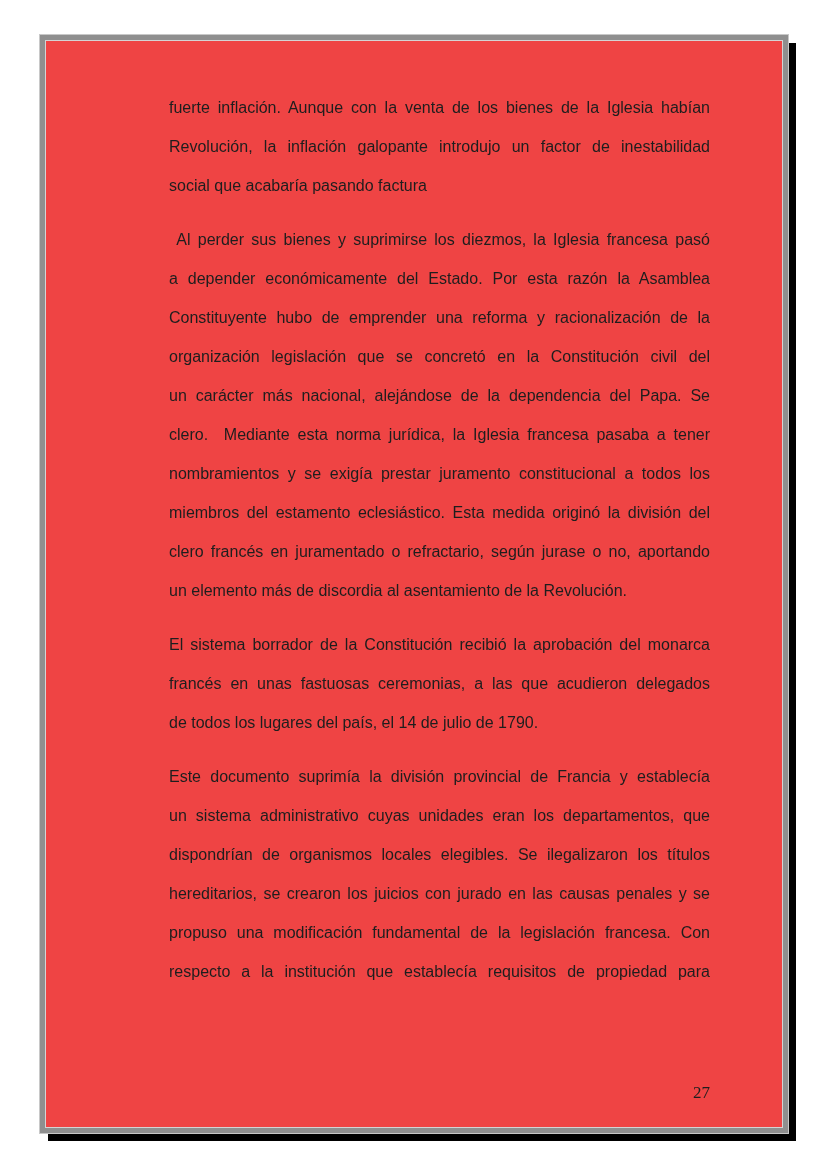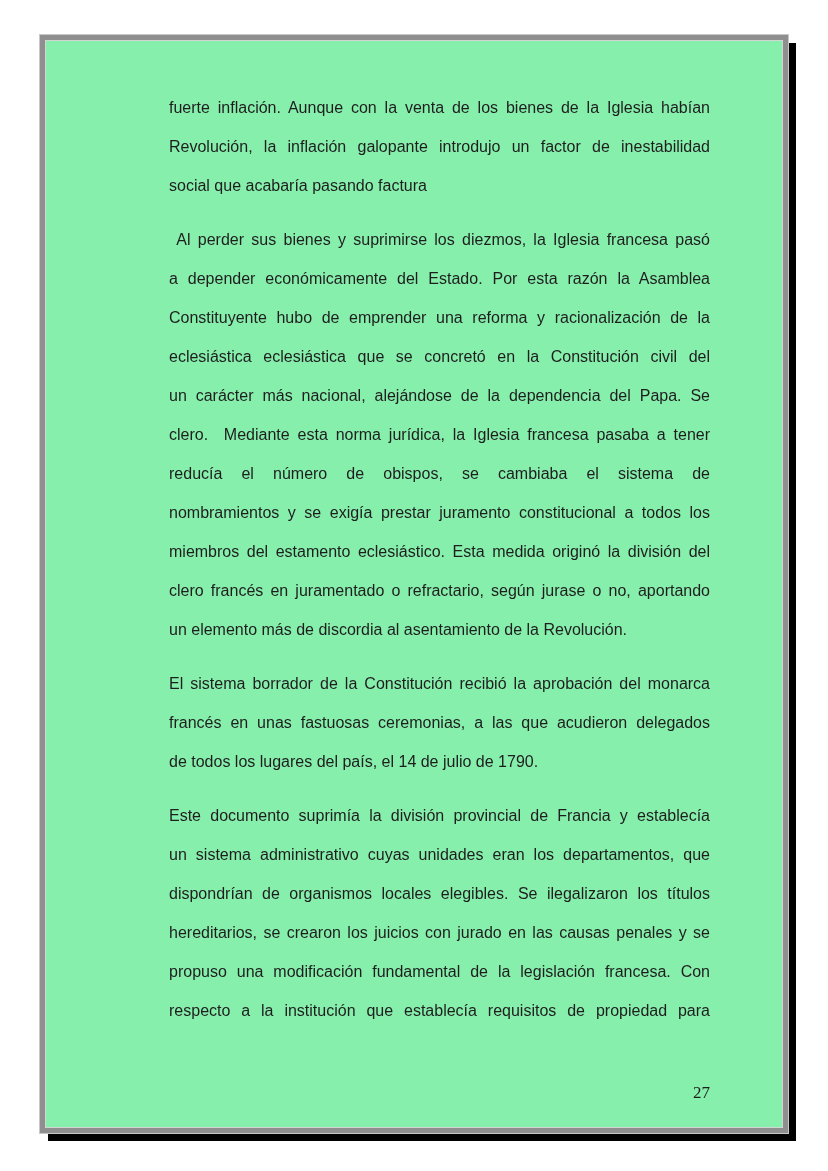--- a/index.html
+++ b/index.html
@@ -15,21 +15,21 @@
     font-family: "Liberation Sans", "DejaVu Sans", sans-serif;
   }
   
   .frame {
     position: absolute;
     left: 40px;
     top: 35px;
     width: 748px;
     height: 1098px;
     box-sizing: border-box;
-    background: #86efac;
+    background: #ef4444;
     border: 5px solid #8f8f8f;
     outline: 1px solid #c8c8c8;
     box-shadow: 8px 8px 0 0 #000000,
                 inset 0 0 0 1px #d4d4d4;
   }
   .frame-inner {
     position: relative;
     width: 100%;
     height: 100%;
   }
@@ -75,24 +75,23 @@
     <div class="text-block">
         <div class="para">
           <div class="line">fuerte inflación. Aunque con la venta de los bienes de la Iglesia habían</div>
           <div class="line">Revolución, la inflación galopante introdujo un factor de inestabilidad</div>
           <div class="line end">social que acabaría pasando factura</div>
         </div>
         <div class="para">
           <div class="line">&nbsp;Al perder sus bienes y suprimirse los diezmos, la Iglesia francesa pasó</div>
           <div class="line">a depender económicamente del Estado. Por esta razón la Asamblea</div>
           <div class="line">Constituyente hubo de emprender una reforma y racionalización de la</div>
-          <div class="line">eclesiástica eclesiástica que se concretó en la Constitución civil del</div>
+          <div class="line">organización legislación que se concretó en la Constitución civil del</div>
           <div class="line">un carácter más nacional, alejándose de la dependencia del Papa. Se</div>
           <div class="line">clero.&nbsp; Mediante esta norma jurídica, la Iglesia francesa pasaba a tener</div>
-          <div class="line">reducía el número de obispos, se cambiaba el sistema de</div>
           <div class="line">nombramientos y se exigía prestar juramento constitucional a todos los</div>
           <div class="line">miembros del estamento eclesiástico. Esta medida originó la división del</div>
           <div class="line">clero francés en juramentado o refractario, según jurase o no, aportando</div>
           <div class="line end">un elemento más de discordia al asentamiento de la Revolución.</div>
         </div>
         <div class="para">
           <div class="line">El sistema borrador de la Constitución recibió la aprobación del monarca</div>
           <div class="line">francés en unas fastuosas ceremonias, a las que acudieron delegados</div>
           <div class="line end">de todos los lugares del país, el 14 de julio de 1790.</div>
         </div>

